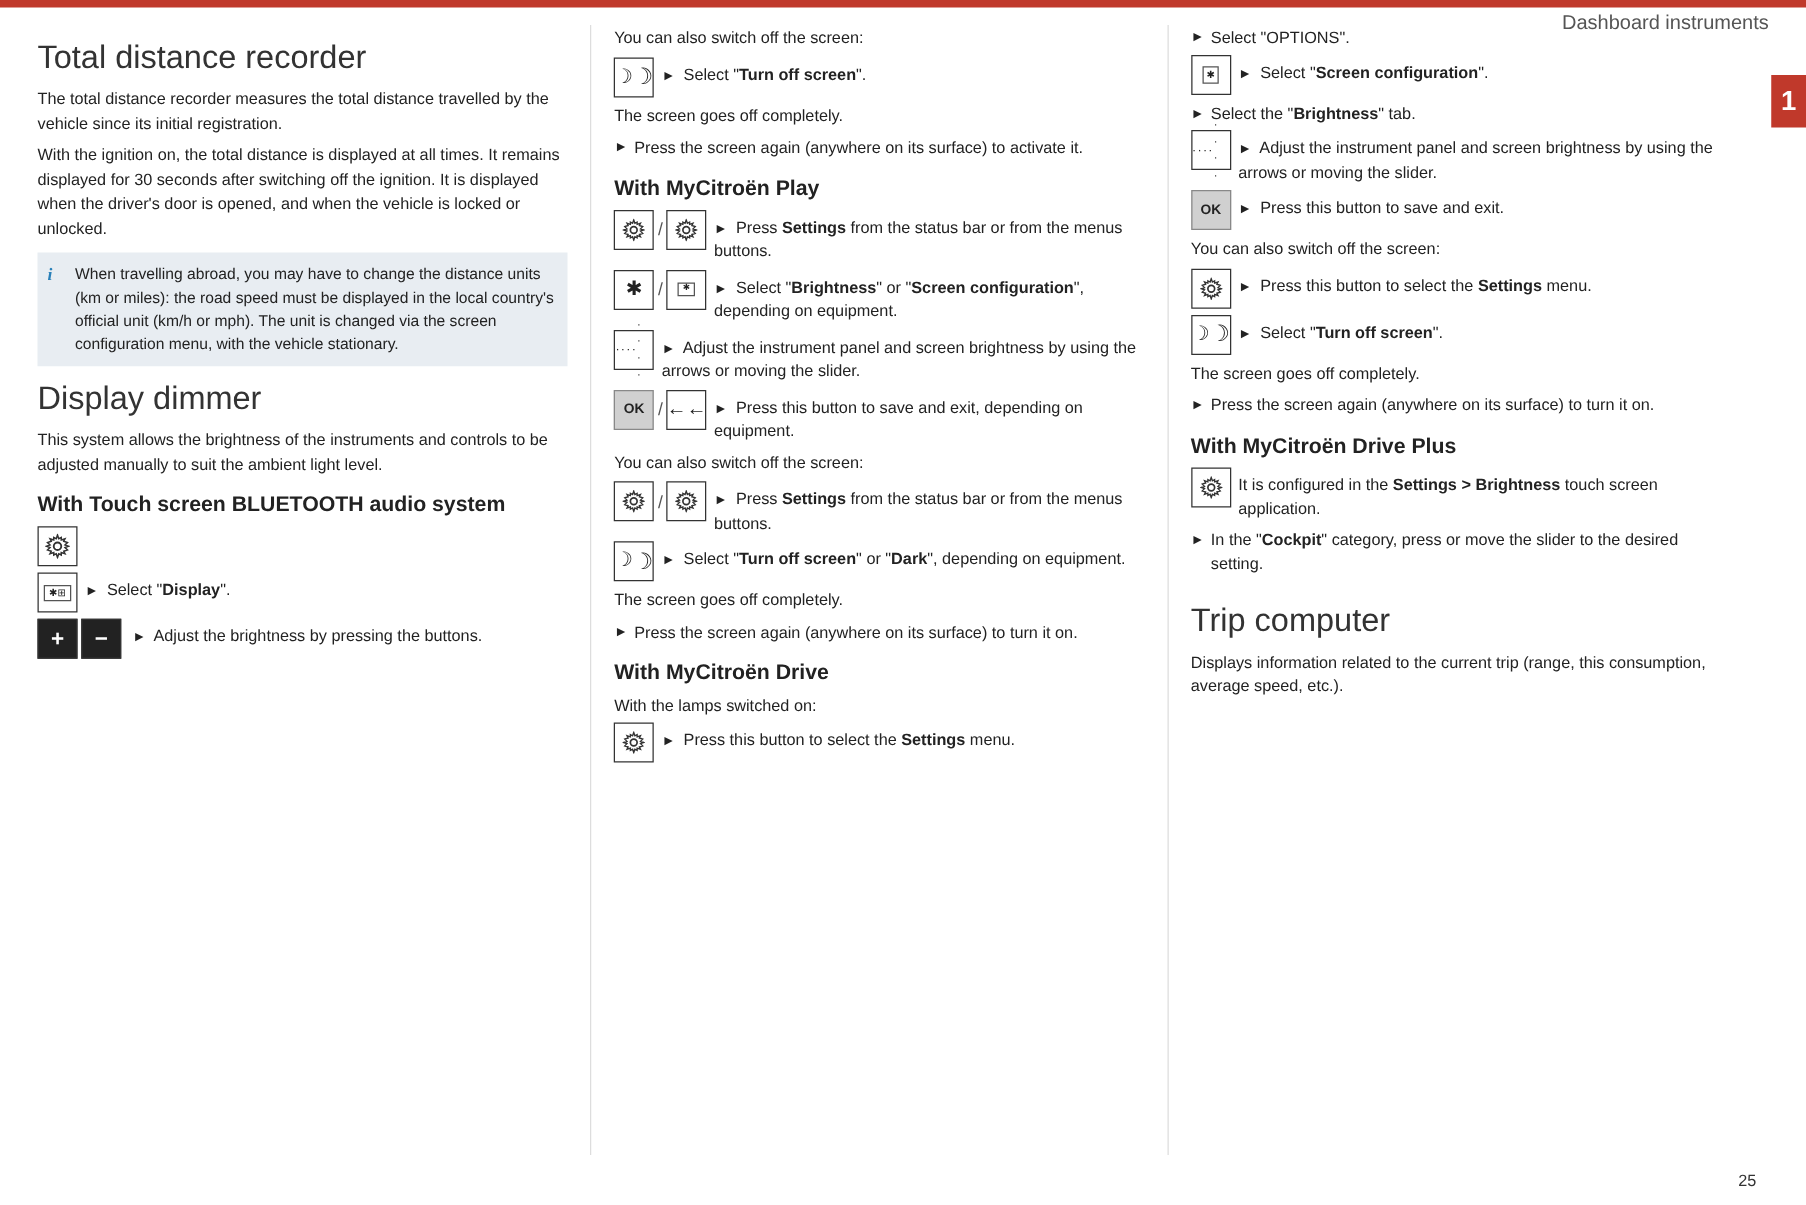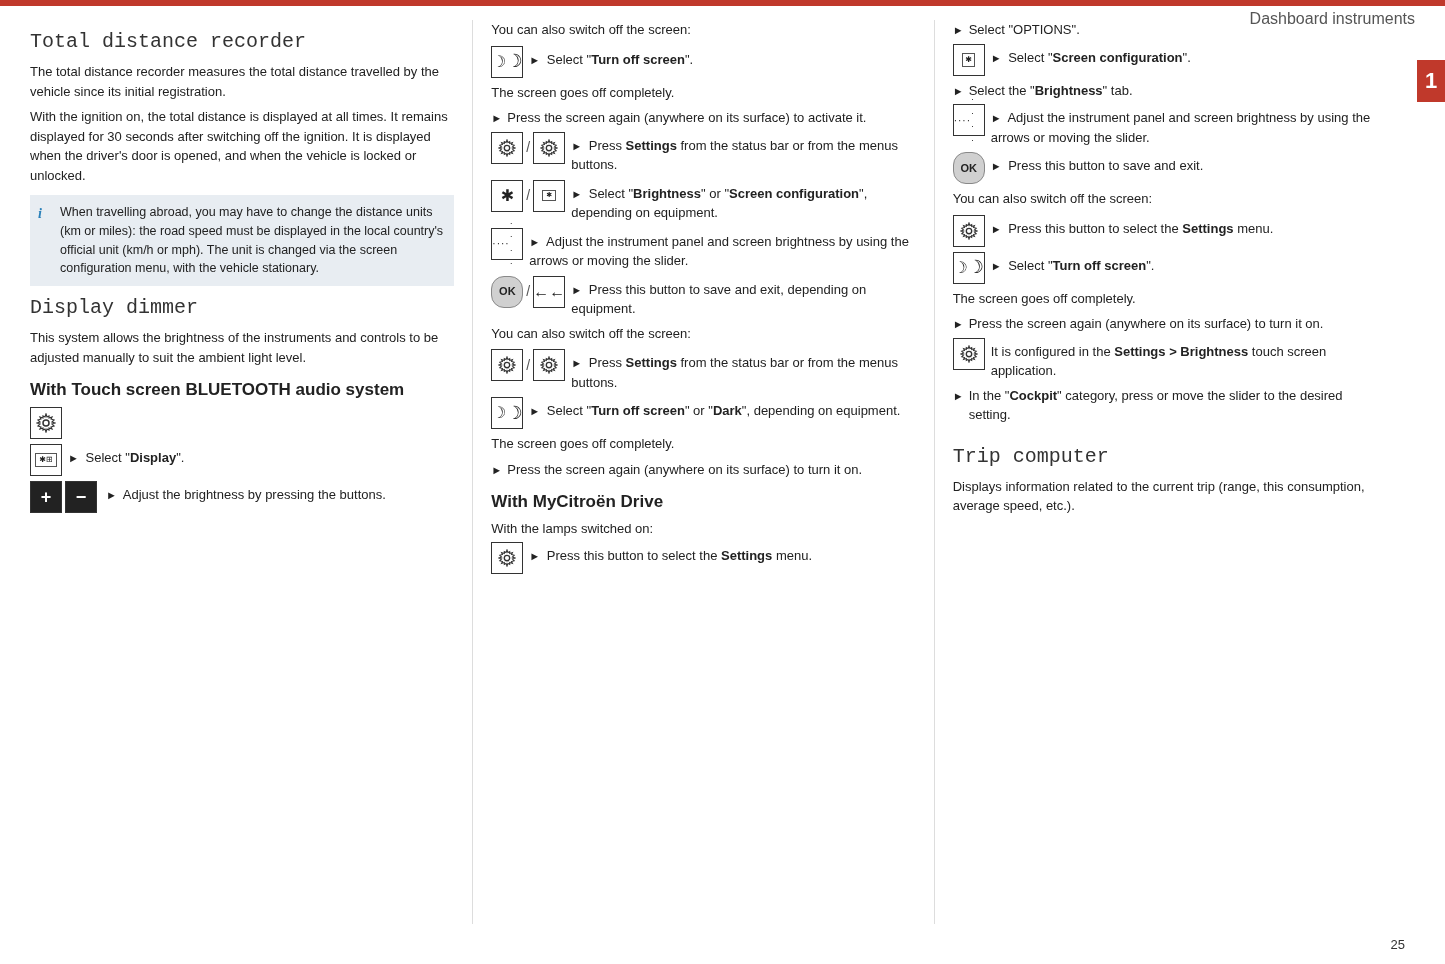--- a/index.html
+++ b/index.html
@@ -70,27 +70,26 @@
     .col {
       flex: 1;
       padding: 0 18px;
       font-size: 13px;
       line-height: 1.5;
     }
     .col:first-child { padding-left: 0; }
 
     
     .section-title-large {
-      font-size: 20px;
+      font-size: 26px;
       font-weight: 300;
       color: #333;
       margin-bottom: 8px;
       margin-top: 10px;
       line-height: 1.2;
-      font-family: Liberation Mono, monospace;
     }
 
     
     .section-title-medium {
       font-size: 17px;
       font-weight: 700;
       color: #222;
       margin-bottom: 6px;
       margin-top: 12px;
       line-height: 1.3;
@@ -141,21 +140,20 @@
       justify-content: center;
       font-size: 16px;
       position: relative;
       background: #fff;
     }
     .instr-icon.dots-icon::before { content: '····'; font-size: 10px; letter-spacing: 1px; }
     .instr-icon.ok-icon {
       background: #e8e8e8;
       font-weight: bold;
       font-size: 13px;
-      border-radius: 13px;
     }
     .instr-icon.back-icon::before { content: '←'; font-size: 16px; }
     .instr-icon.moon-icon::before { content: '☽'; font-size: 16px; }
     .instr-icon.plus-icon {
       background: #222;
       color: #fff;
       font-size: 18px;
       font-weight: bold;
     }
     .instr-icon.minus-icon {
@@ -298,20 +296,21 @@
         <span class="arrow">►</span> Select "<strong>Turn off screen</strong>".
       </div>
     </div>
 
     <p>The screen goes off completely.</p>
     <div class="bullet-row">
       <span class="bullet-arrow">►</span>
       <span>Press the screen again (anywhere on its surface) to activate it.</span>
     </div>
 
+    <div class="section-title-medium">With MyCitroën Play</div>
 
     <div class="instr-row">
       <div class="icon-pair">
         <div class="instr-icon">
           <svg width="18" height="18" viewBox="0 0 20 20">
             <circle cx="10" cy="10" r="3" fill="none" stroke="#333" stroke-width="1.5"></circle>
             <path d="M10 1 L11 4 L13 3 L13 5 L16 4 L15 6 L18 7 L16 9 L19 10 L16 11 L18 13 L15 14 L16 16 L13 15 L13 17 L11 16 L10 19 L9 16 L7 17 L7 15 L4 16 L5 14 L2 13 L4 11 L1 10 L4 9 L2 7 L5 6 L4 4 L7 5 L7 3 L9 4 Z" fill="none" stroke="#333" stroke-width="1.2"></path>
           </svg>
         </div>
         <span class="slash">/</span>
@@ -473,20 +472,21 @@
         <span class="arrow">►</span> Select "<strong>Turn off screen</strong>".
       </div>
     </div>
 
     <p>The screen goes off completely.</p>
     <div class="bullet-row">
       <span class="bullet-arrow">►</span>
       <span>Press the screen again (anywhere on its surface) to turn it on.</span>
     </div>
 
+    <div class="section-title-medium">With MyCitroën Drive Plus</div>
 
     <div class="instr-row">
       <div class="instr-icon">
         <svg width="18" height="18" viewBox="0 0 20 20">
           <circle cx="10" cy="10" r="3" fill="none" stroke="#333" stroke-width="1.5"></circle>
           <path d="M10 1 L11 4 L13 3 L13 5 L16 4 L15 6 L18 7 L16 9 L19 10 L16 11 L18 13 L15 14 L16 16 L13 15 L13 17 L11 16 L10 19 L9 16 L7 17 L7 15 L4 16 L5 14 L2 13 L4 11 L1 10 L4 9 L2 7 L5 6 L4 4 L7 5 L7 3 L9 4 Z" fill="none" stroke="#333" stroke-width="1.2"></path>
         </svg>
       </div>
       <div class="instr-text">
         It is configured in the <strong>Settings &gt; Brightness</strong> touch screen application.

